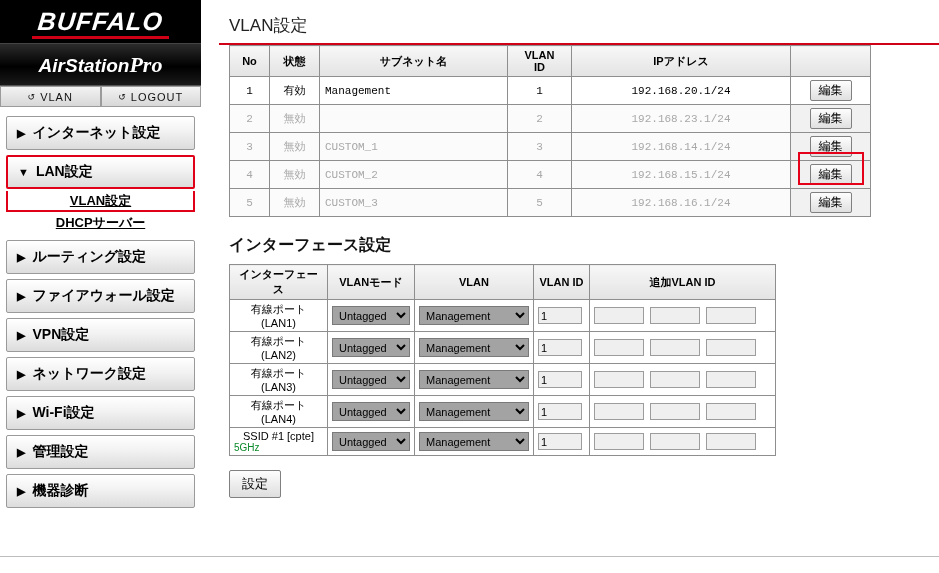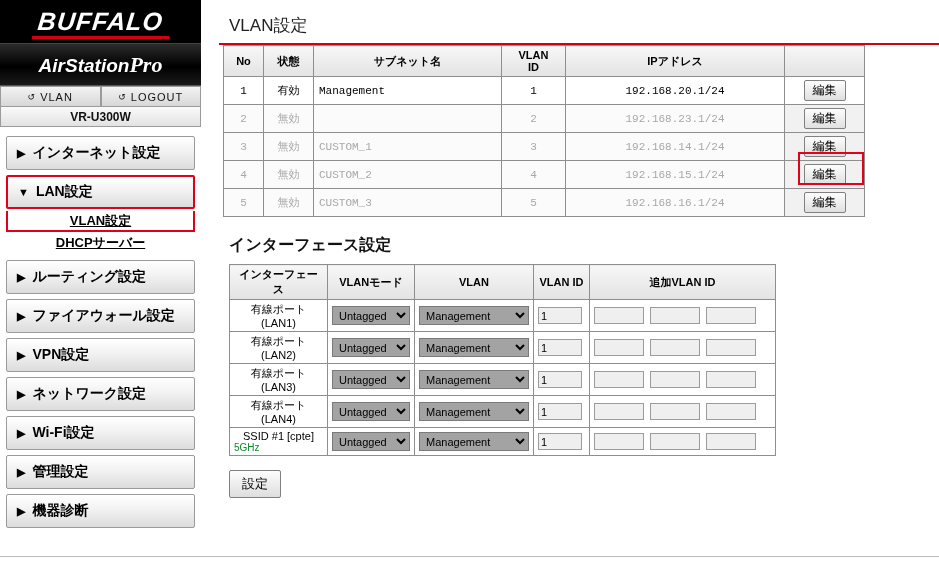--- a/index.html
+++ b/index.html
@@ -110,21 +110,21 @@
     font-size: 17px; color: #222; padding: 14px 0 6px 10px;
     font-family: "Liberation Sans", sans-serif;
   }
   .title-rule { height: 2px; background: #d00016; width: 720px; }
 
   .section-title {
     font-size: 16px; font-weight: bold; color: #111;
     margin: 18px 0 8px 10px;
   }
 
-  table.grid { border-collapse: collapse; margin-left: 4px; }
+  table.grid { border-collapse: collapse; margin-left: 10px; }
   table.grid th {
     background: linear-gradient(to bottom, #f7f7f7, #e3e3e3);
     border: 1px solid #8e8e8e;
     font-size: 11px; font-weight: bold; color: #000;
     padding: 3px 4px; text-align: center;
   }
   table.grid td {
     border: 1px solid #8e8e8e;
     font-size: 11px; color: #000;
     padding: 3px 5px;
@@ -228,21 +228,20 @@
       <div class="navbtn">
           <span class="arr">↺</span>
           <span>VLAN</span>
         </div>
       <div class="navbtn">
           <span class="arr">↺</span>
           <span>LOGOUT</span>
         </div>
     </div>
 
-    <div class="model-box">VR-U300W</div>
 
     <div class="menu" id="menu-container">
         <div class="menu-item">
           <span class="tri">▶</span>
           <span class="lbl">インターネット設定</span>
         </div>
         <div class="menu-item open">
           <span class="tri">▼</span>
           <span class="lbl">LAN設定</span>
         </div>

